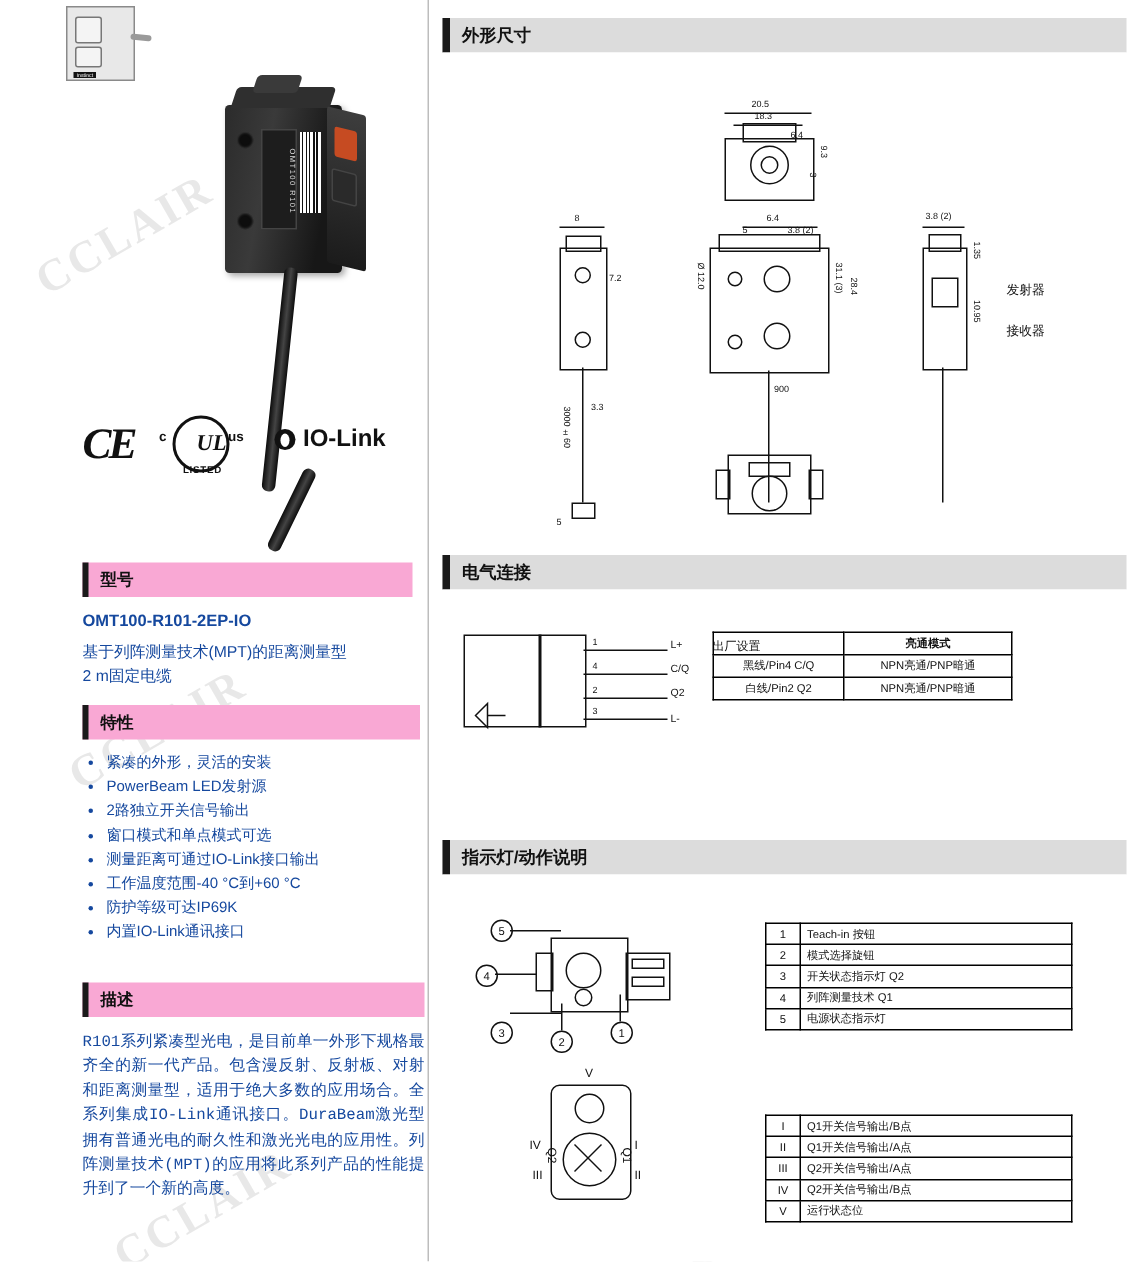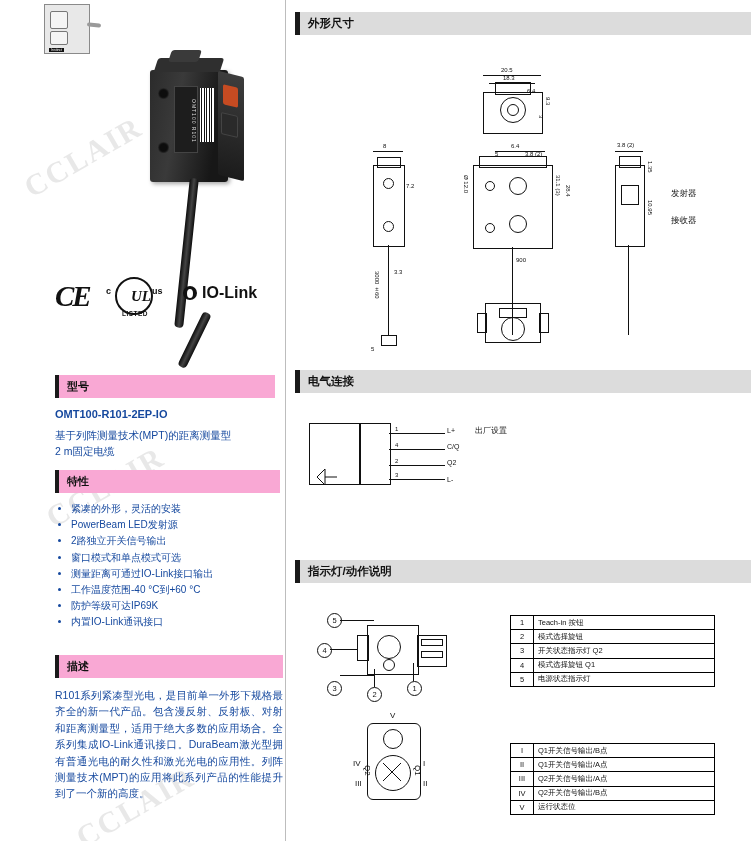--- a/index.html
+++ b/index.html
@@ -101,21 +101,21 @@
 
   .model-block{position:absolute;left:55px;top:375px;width:220px;}
   .model-no{font-weight:bold;font-size:11px;color:#15489e;margin:10px 0 8px 0;}
   .model-desc{font-size:10.5px;color:#15489e;line-height:1.5;}
 
   .feat-block{position:absolute;left:55px;top:470px;width:225px;}
   ul.feats{margin:8px 0 0 0;padding-left:16px;}
   ul.feats li{font-size:10px;line-height:1.62;color:#15489e;}
   ul.feats li::marker{color:#15489e;}
 
-  .desc-block{position:absolute;left:55px;top:655px;width:228px;}
+  .desc-block{position:absolute;left:55px;top:655px;width:228px;font-family:Liberation Mono, monospace;}
   .desc-text{font-size:10.5px;line-height:1.56;color:#15489e;margin-top:9px;text-align:justify;}
 
   
   .right{position:absolute;left:287px;top:0;width:466px;height:841px;}
   .rsec{position:absolute;left:0;width:456px;}
   .rbar{
     background:#dcdcdc;border-left:5px solid #1a1a1a;
     font-weight:bold;font-size:11.5px;padding:4px 8px;
   }
 
@@ -312,20 +312,36 @@
         <div class="dim-txt" style="left:152px;top:34px;font-size:7px;">L+</div>
         <div class="dim-txt" style="left:152px;top:50px;font-size:7px;">C/Q</div>
         <div class="dim-txt" style="left:152px;top:66px;font-size:7px;">Q2</div>
         <div class="dim-txt" style="left:152px;top:83px;font-size:7px;">L-</div>
         <div class="dim-txt" style="left:100px;top:33px;font-size:6px;">1</div>
         <div class="dim-txt" style="left:100px;top:49px;font-size:6px;">4</div>
         <div class="dim-txt" style="left:100px;top:65px;font-size:6px;">2</div>
         <div class="dim-txt" style="left:100px;top:79px;font-size:6px;">3</div>
 
         <div style="position:absolute;left:180px;top:16px;font-size:8px;margin-top:16px;">出厂设置</div>
+        <table class="tbl" style="position:absolute;left:180px;top:28px;width:200px;">
+          <tbody>
+              <tr>
+            <th></th>
+            <th>亮通模式</th>
+          </tr>
+          <tr>
+            <td>黑线/Pin4 C/Q</td>
+            <td>NPN亮通/PNP暗通</td>
+          </tr>
+          <tr>
+            <td>白线/Pin2 Q2</td>
+            <td>NPN亮通/PNP暗通</td>
+          </tr>
+        </tbody>
+          </table>
       </div>
     </div>
 
     <div class="rsec" style="top:560px;left:8px;">
       <div class="rbar">指示灯/动作说明</div>
       <div class="draw" style="height:262px;">
 
         <div class="box" style="left:72px;top:42px;width:50px;height:48px;"></div>
         <div class="box" style="left:62px;top:52px;width:10px;height:24px;"></div>
         <div class="box" style="left:122px;top:52px;width:28px;height:30px;"></div>
@@ -369,21 +385,21 @@
           <tr>
                 <td class="n">2</td>
                 <td>模式选择旋钮</td>
               </tr>
           <tr>
                 <td class="n">3</td>
                 <td>开关状态指示灯 Q2</td>
               </tr>
           <tr>
                 <td class="n">4</td>
-                <td>模式选择旋钮 Q1</td>
+                <td>列阵测量技术 Q1</td>
               </tr>
           <tr>
                 <td class="n">5</td>
                 <td>电源状态指示灯</td>
               </tr>
         </tbody>
           </table>
 
         <table class="legend" style="position:absolute;left:215px;top:160px;">
           <tbody>

